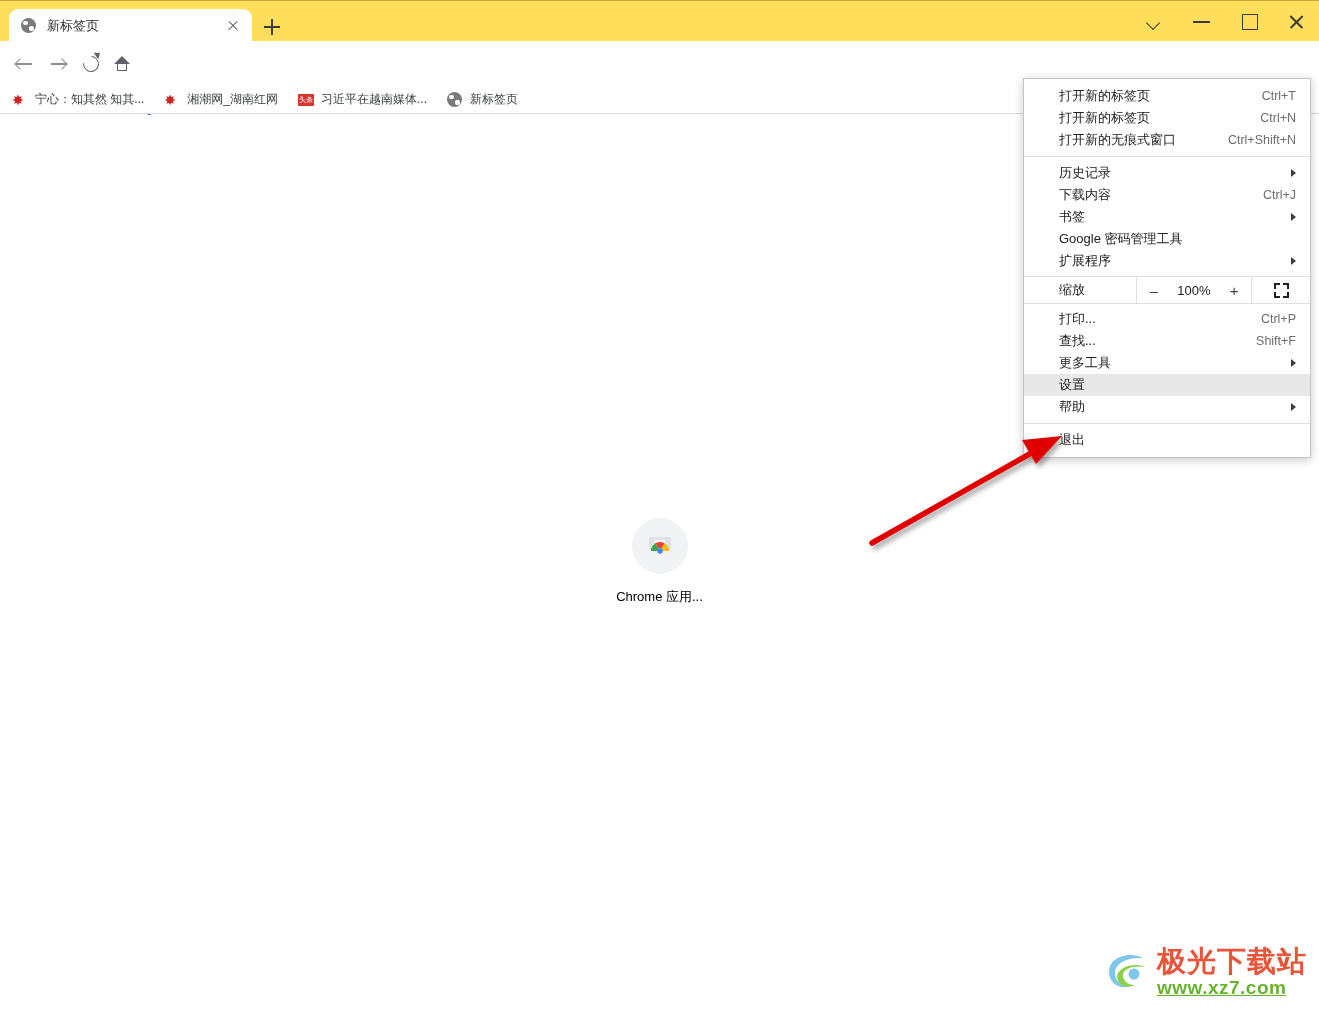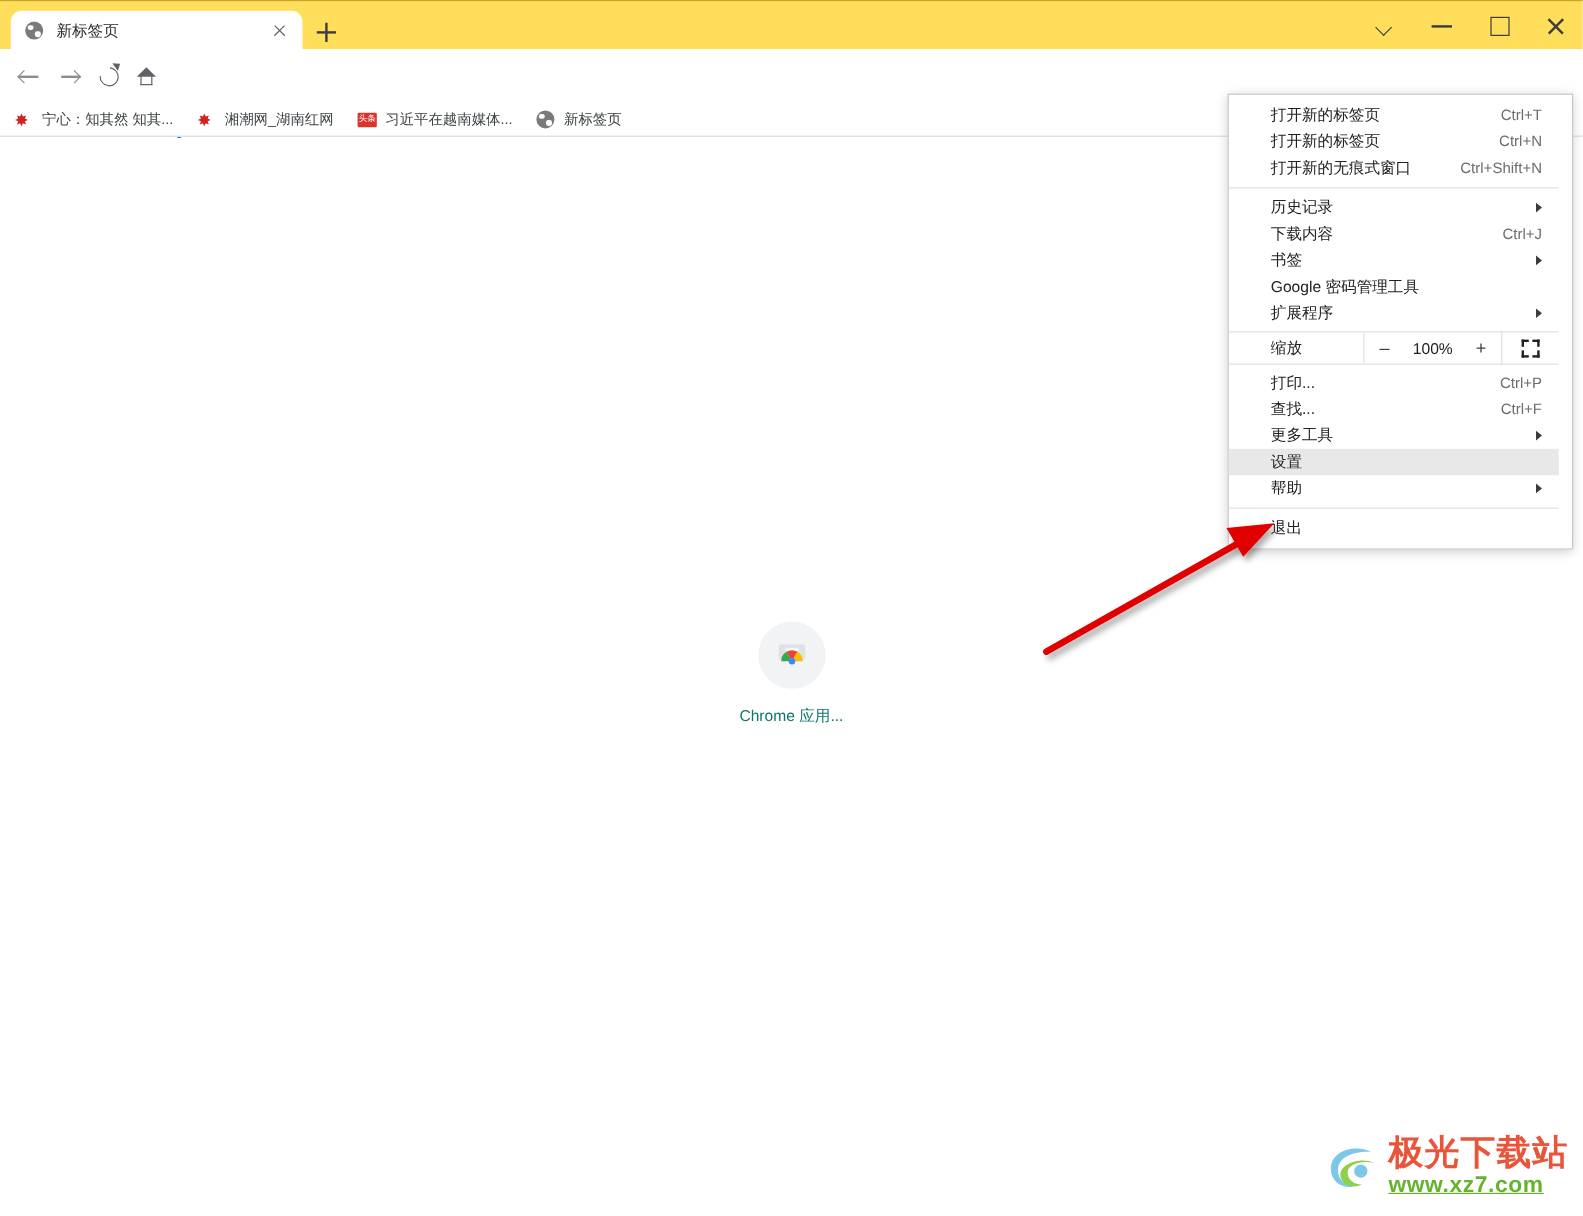--- a/index.html
+++ b/index.html
@@ -238,32 +238,32 @@
   .apps-shortcut {
     position: absolute; left: 0; right: 0; top: 403px;
     display: flex; flex-direction: column; align-items: center;
   }
   .apps-circle {
     width: 56px; height: 56px; border-radius: 50%;
     background: #f1f3f4;
     display: flex; align-items: center; justify-content: center;
   }
   .apps-label {
-    margin-top: 14px; font-size: 13px; color: #0f766e;
+    margin-top: 14px; font-size: 13px; color: #000000;
   }
 
   
   .menu {
     position: absolute; left: 1023px; top: 78px;
     width: 288px;
     background: #ffffff;
     border: 1px solid #c6c6c6;
     box-shadow: 0 2px 9px rgba(0,0,0,0.22);
     z-index: 40;
-    padding: 6px 11px 6px 0;
+    padding: 6px 0 6px 0;
     font-size: 13px; color: #202124;
   }
   .mi {
     position: relative; height: 22px;
     display: flex; align-items: center;
     padding: 0 14px 0 35px;
   }
   .mi.selected { background: #e8e8e8; }
   .mi-label { flex: 1 1 auto; white-space: nowrap; }
   .mi-accel { color: #6d6d6d; font-size: 12.5px; white-space: nowrap; }
@@ -309,21 +309,21 @@
 
   
   .arrow-svg {
     position: absolute; left: 0; top: 0; width: 1319px; height: 1013px;
     pointer-events: none; z-index: 60;
   }
 
   
   .watermark {
     position: absolute; right: 12px; bottom: 14px;
-    display: flex; align-items: flex-end; z-index: 50;
+    display: flex; align-items: flex-start; z-index: 50;
   }
   .wm-swirl { width: 52px; height: 52px; margin-right: 4px; }
   .wm-text { display: flex; flex-direction: column; }
   .wm-title {
     font-size: 29px; font-weight: bold; color: #e8553b;
     letter-spacing: 1px; line-height: 32px;
   }
   .wm-url {
     font-size: 19px; font-weight: bold; color: #67b32e;
     line-height: 22px; letter-spacing: 0.5px; text-decoration: underline;
@@ -506,21 +506,21 @@
         </div>
       </div>
     </div>
 
     <div class="mi">
       <span class="mi-label">打印...</span>
       <span class="mi-accel">Ctrl+P</span>
     </div>
     <div class="mi">
       <span class="mi-label">查找...</span>
-      <span class="mi-accel">Ctrl+F</span>
+      <span class="mi-accel">Shift+F</span>
     </div>
     <div class="mi">
       <span class="mi-label">更多工具</span>
       <span class="mi-caret"></span>
     </div>
 
 
     <div class="mi selected">
       <span class="mi-label">设置</span>
     </div>

